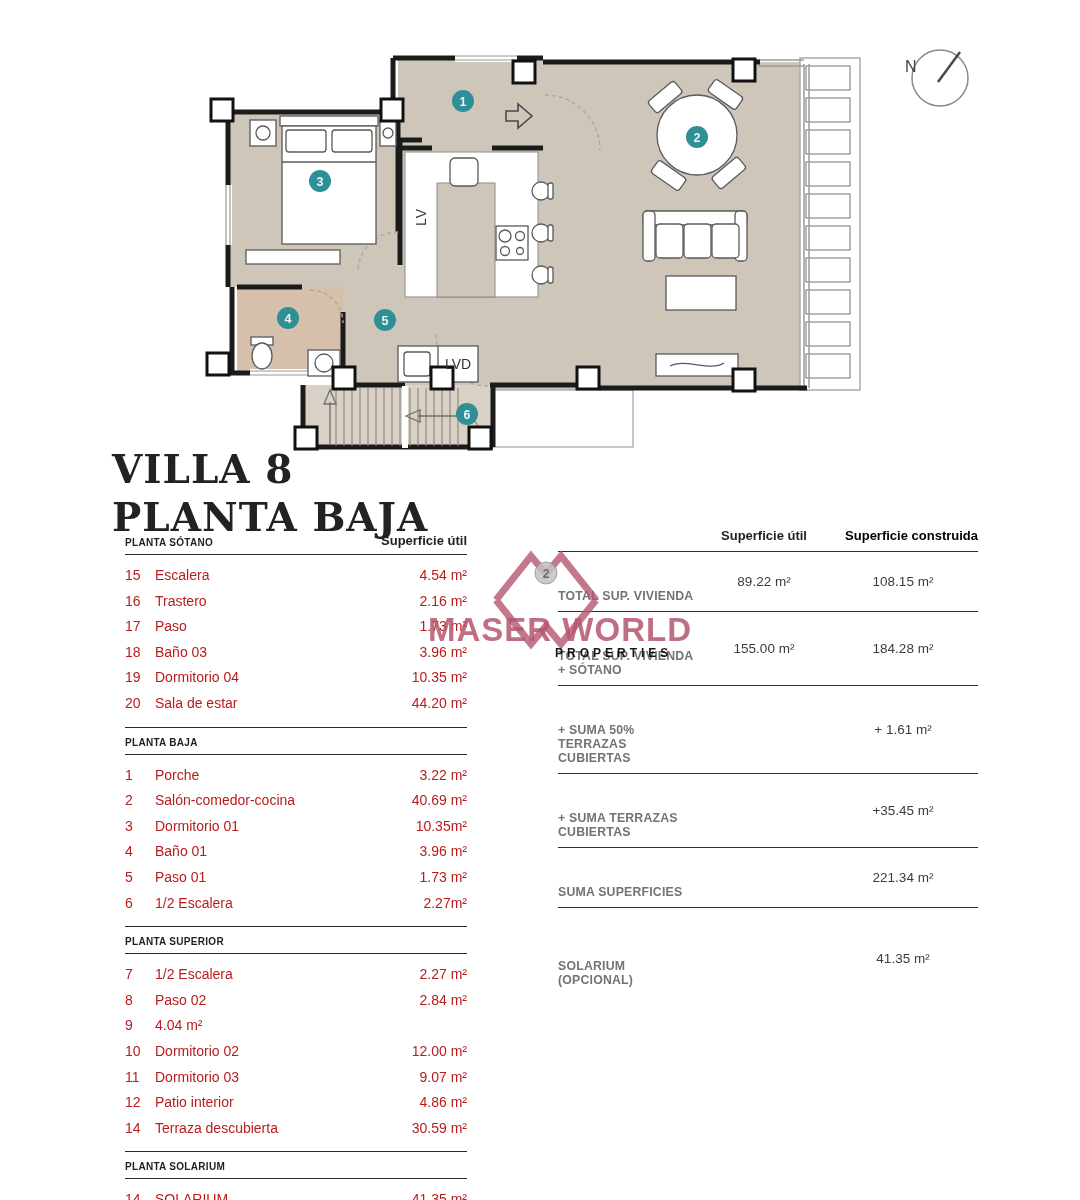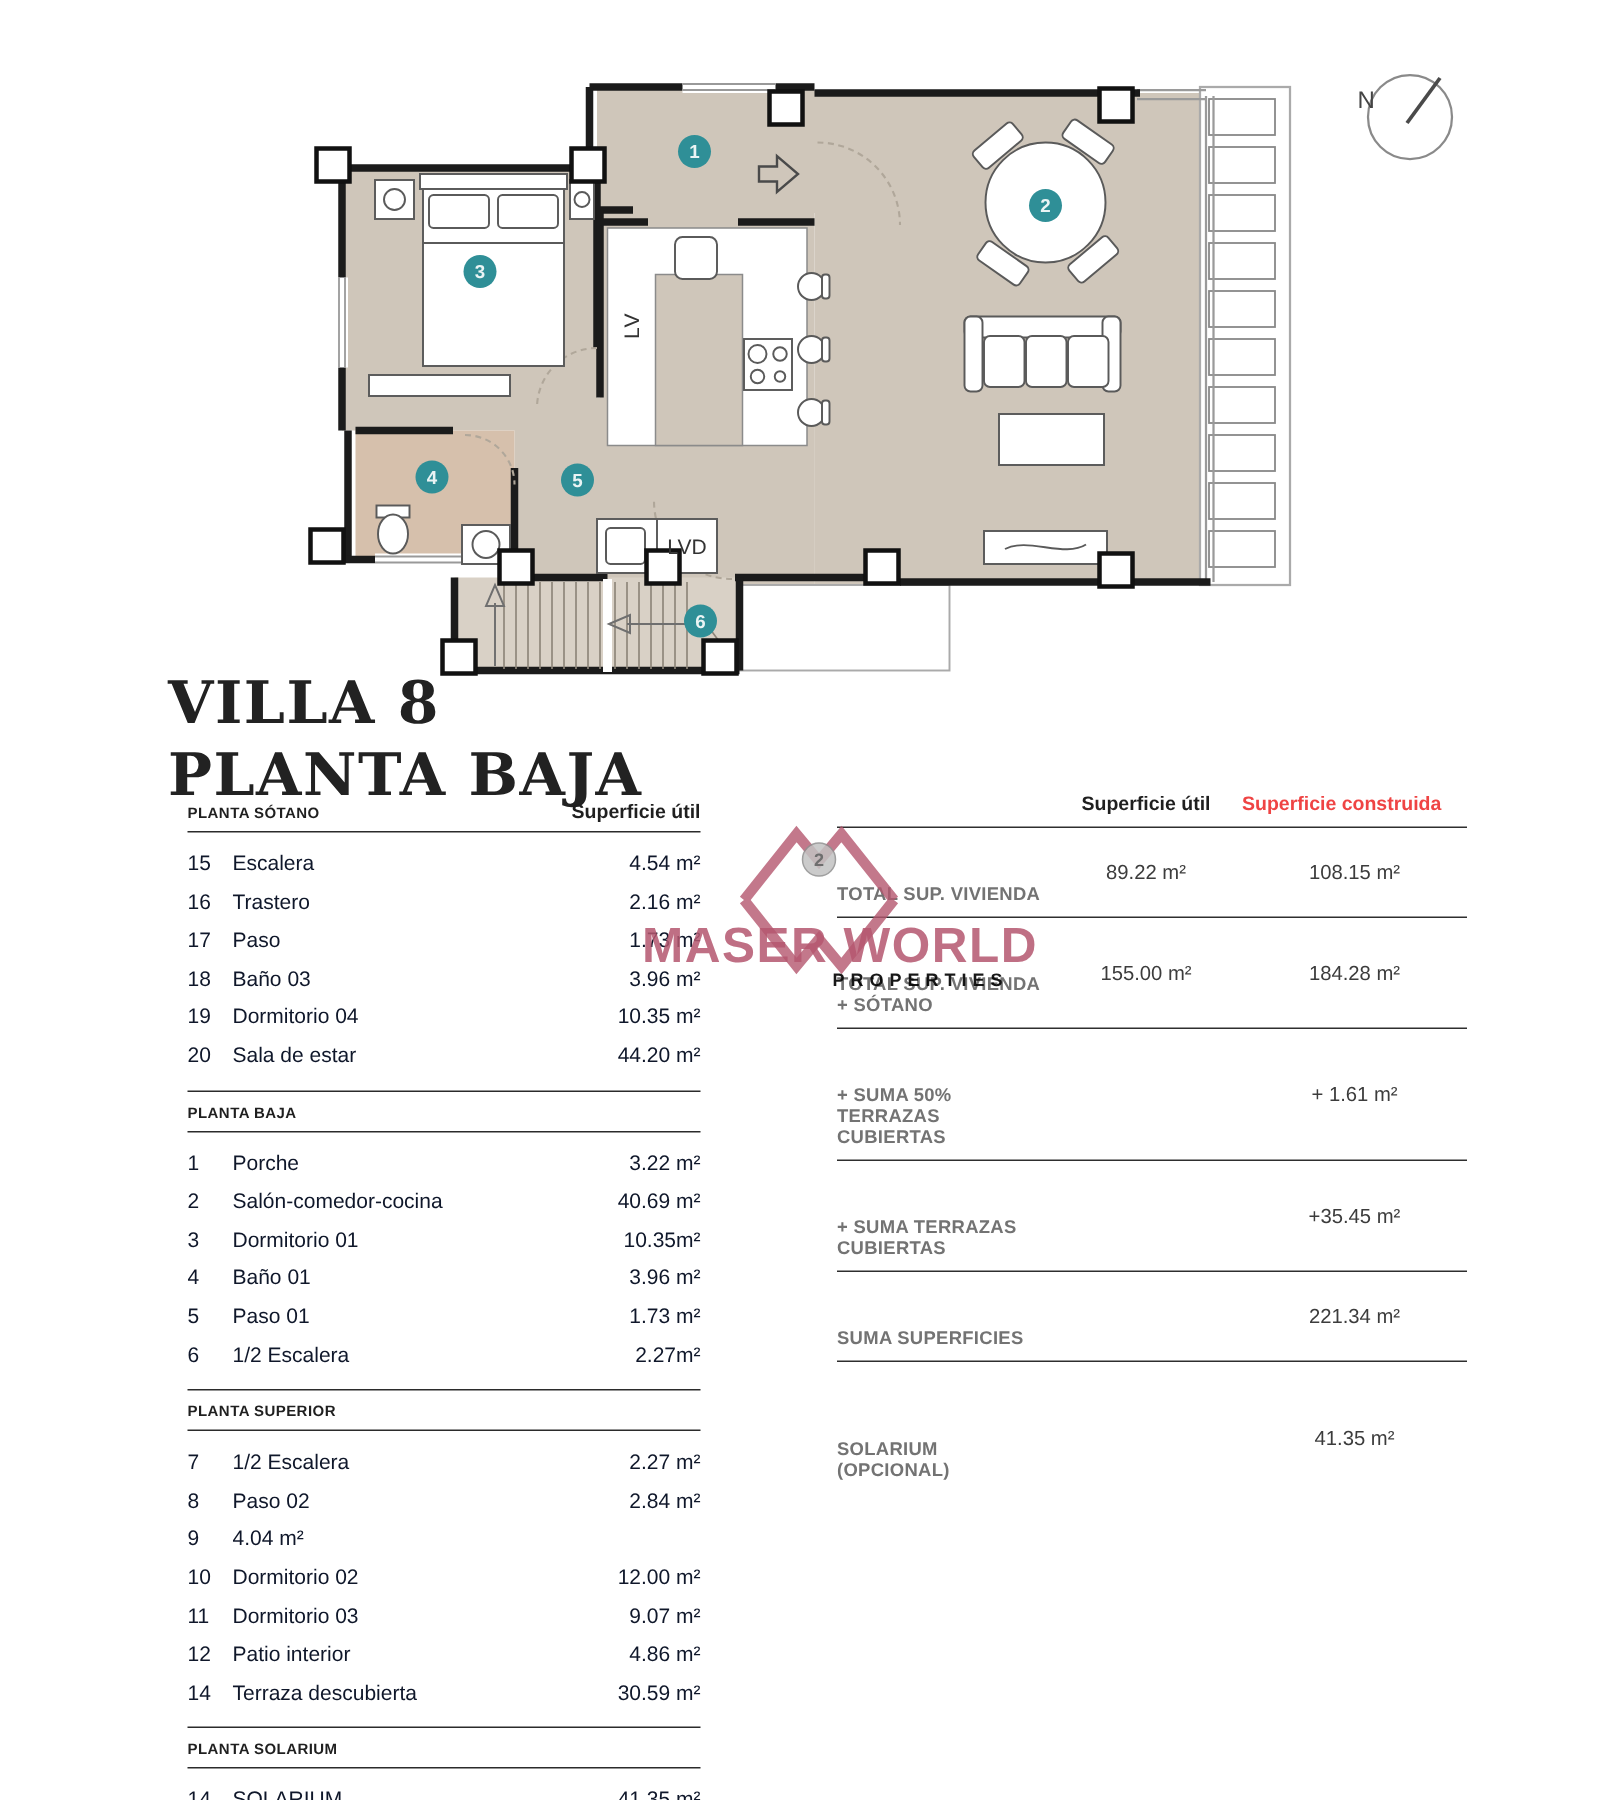--- a/index.html
+++ b/index.html
@@ -12,29 +12,29 @@
          font-weight:700;color:#222;font-size:39px;line-height:1.22;letter-spacing:1px;}
   
   #left-table{position:absolute;left:125px;top:524px;width:342px;}
   .section{margin-bottom:6px;}
   .sec-top{border-top:1.6px solid #2b2b2b;margin-top:10px;}
   .sec-head{display:flex;justify-content:space-between;align-items:flex-end;
             padding:9px 0 6px 0;border-bottom:1.6px solid #2b2b2b;}
   .sec-name{font-weight:700;font-size:10px;color:#1f1f1f;letter-spacing:.3px;}
   .sec-colhead{font-weight:700;font-size:13px;color:#1f1f1f;}
   .rows{padding-top:8px;}
-  .row{display:flex;align-items:flex-start;line-height:25.6px;font-size:14px;color:#0f172a;}
+  .row{display:flex;align-items:flex-start;line-height:25.6px;font-size:14px;color:#b91c1c;}
   .row .num{width:30px;flex:0 0 30px;}
   .row .lbl{flex:1;}
   .row .val{text-align:right;white-space:nowrap;}
   
   #summary{position:absolute;left:558px;top:524px;width:420px;}
   .sum-head{display:flex;justify-content:flex-end;gap:0;padding:4px 0 8px 0;}
   .sum-head .h1{width:128px;text-align:center;font-weight:700;font-size:13px;color:#1f1f1f;}
-  .sum-head .h2{width:150px;text-align:left;font-weight:700;font-size:13px;color:#ef4444;}
+  .sum-head .h2{width:150px;text-align:right;font-weight:700;font-size:13px;color:#000000;}
   .sum-row{display:flex;align-items:center;border-top:1.5px solid #2e2e2e;padding:8px 0;}
   .sum-row.last{border-bottom:1.5px solid #2e2e2e;}
   .sum-row .lbl{flex:1;font-weight:700;font-size:12.3px;color:#737373;letter-spacing:.2px;margin-top:29px;}
   .sum-row .c1{width:128px;text-align:center;font-size:13.5px;color:#3c3c3c;}
   .sum-row .c2{width:150px;text-align:center;font-size:13.5px;color:#3c3c3c;}
   .sum-row.spaced{margin-top:14px;border-top:none;justify-content:center;}
   
   #watermark{position:absolute;left:400px;top:533px;width:300px;height:135px;pointer-events:none;}
   #wm-brand{position:absolute;left:28px;top:78px;width:250px;text-align:left;
             font-weight:700;font-size:33px;letter-spacing:1px;color:#b5576f;opacity:.85;white-space:nowrap;}

